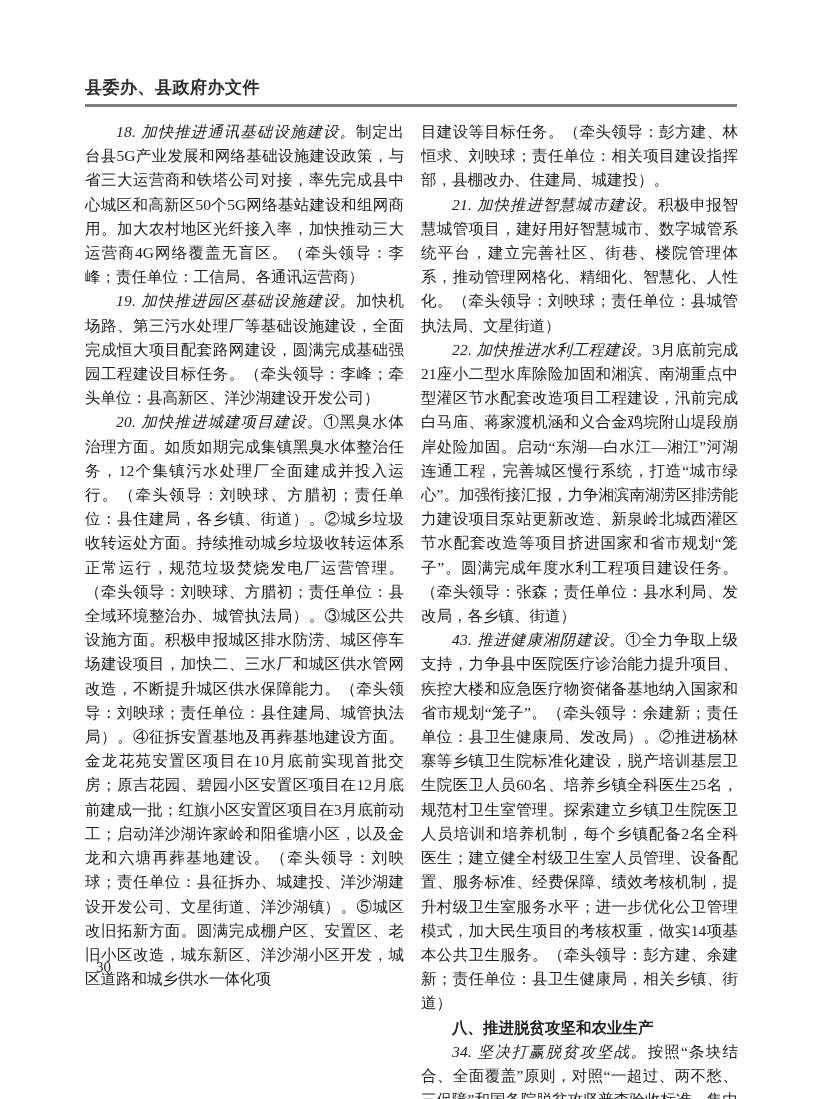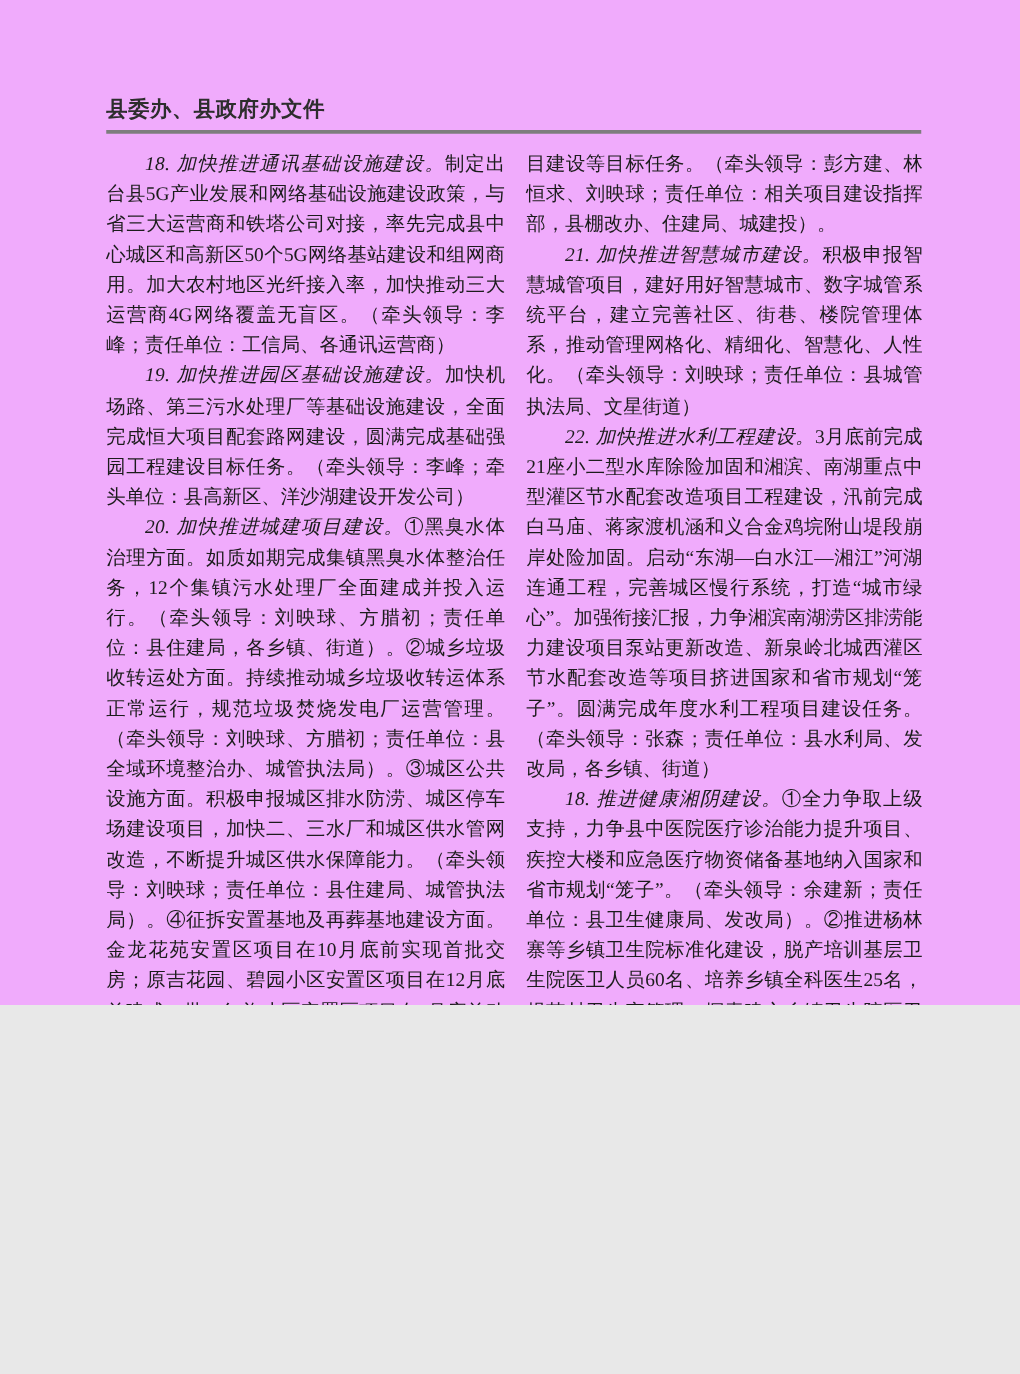--- a/index.html
+++ b/index.html
@@ -3,22 +3,22 @@
 <meta charset="utf-8">
 <style>
   html, body {
     margin: 0;
     padding: 0;
     background: #e8e8e8;
   }
   .page {
     position: relative;
     width: 816px;
-    height: 804px;
-    background: #f0abfc;
+    height: 1099px;
+    background: #ffffff;
     margin: 0 auto;
     overflow: hidden;
     font-family: "Liberation Serif", "DejaVu Serif", serif;
     color: #1c1c1c;
   }
   .doc-header {
     position: absolute;
     left: 85px;
     top: 76px;
     font-family: "Liberation Sans", "DejaVu Sans", sans-serif;
@@ -79,19 +79,19 @@
   <div class="column left" id="col-left">
       <p class="para indent"><span class="item-title">18. 加快推进通讯基础设施建设。</span>制定出台县5G产业发展和网络基础设施建设政策，与省三大运营商和铁塔公司对接，率先完成县中心城区和高新区50个5G网络基站建设和组网商用。加大农村地区光纤接入率，加快推动三大运营商4G网络覆盖无盲区。（牵头领导：李峰；责任单位：工信局、各通讯运营商）</p>
       <p class="para indent"><span class="item-title">19. 加快推进园区基础设施建设。</span>加快机场路、第三污水处理厂等基础设施建设，全面完成恒大项目配套路网建设，圆满完成基础强园工程建设目标任务。（牵头领导：李峰；牵头单位：县高新区、洋沙湖建设开发公司）</p>
       <p class="para indent"><span class="item-title">20. 加快推进城建项目建设。</span>①黑臭水体治理方面。如质如期完成集镇黑臭水体整治任务，12个集镇污水处理厂全面建成并投入运行。（牵头领导：刘映球、方腊初；责任单位：县住建局，各乡镇、街道）。②城乡垃圾收转运处方面。持续推动城乡垃圾收转运体系正常运行，规范垃圾焚烧发电厂运营管理。（牵头领导：刘映球、方腊初；责任单位：县全域环境整治办、城管执法局）。③城区公共设施方面。积极申报城区排水防涝、城区停车场建设项目，加快二、三水厂和城区供水管网改造，不断提升城区供水保障能力。（牵头领导：刘映球；责任单位：县住建局、城管执法局）。④征拆安置基地及再葬基地建设方面。金龙花苑安置区项目在10月底前实现首批交房；原吉花园、碧园小区安置区项目在12月底前建成一批；红旗小区安置区项目在3月底前动工；启动洋沙湖许家岭和阳雀塘小区，以及金龙和六塘再葬基地建设。（牵头领导：刘映球；责任单位：县征拆办、城建投、洋沙湖建设开发公司、文星街道、洋沙湖镇）。⑤城区改旧拓新方面。圆满完成棚户区、安置区、老旧小区改造，城东新区、洋沙湖小区开发，城区道路和城乡供水一体化项</p>
     </div>
 
   <div class="column right" id="col-right">
       <p class="para">目建设等目标任务。（牵头领导：彭方建、林恒求、刘映球；责任单位：相关项目建设指挥部，县棚改办、住建局、城建投）。</p>
       <p class="para indent"><span class="item-title">21. 加快推进智慧城市建设。</span>积极申报智慧城管项目，建好用好智慧城市、数字城管系统平台，建立完善社区、街巷、楼院管理体系，推动管理网格化、精细化、智慧化、人性化。（牵头领导：刘映球；责任单位：县城管执法局、文星街道）</p>
       <p class="para indent"><span class="item-title">22. 加快推进水利工程建设。</span>3月底前完成21座小二型水库除险加固和湘滨、南湖重点中型灌区节水配套改造项目工程建设，汛前完成白马庙、蒋家渡机涵和义合金鸡垸附山堤段崩岸处险加固。启动“东湖—白水江—湘江”河湖连通工程，完善城区慢行系统，打造“城市绿心”。加强衔接汇报，力争湘滨南湖涝区排涝能力建设项目泵站更新改造、新泉岭北城西灌区节水配套改造等项目挤进国家和省市规划“笼子”。圆满完成年度水利工程项目建设任务。（牵头领导：张森；责任单位：县水利局、发改局，各乡镇、街道）</p>
-      <p class="para indent"><span class="item-title">18. 推进健康湘阴建设。</span>①全力争取上级支持，力争县中医院医疗诊治能力提升项目、疾控大楼和应急医疗物资储备基地纳入国家和省市规划“笼子”。（牵头领导：余建新；责任单位：县卫生健康局、发改局）。②推进杨林寨等乡镇卫生院标准化建设，脱产培训基层卫生院医卫人员60名、培养乡镇全科医生25名，规范村卫生室管理。探索建立乡镇卫生院医卫人员培训和培养机制，每个乡镇配备2名全科医生；建立健全村级卫生室人员管理、设备配置、服务标准、经费保障、绩效考核机制，提升村级卫生室服务水平；进一步优化公卫管理模式，加大民生项目的考核权重，做实14项基本公共卫生服务。（牵头领导：彭方建、余建新；责任单位：县卫生健康局，相关乡镇、街道）</p>
+      <p class="para indent"><span class="item-title">43. 推进健康湘阴建设。</span>①全力争取上级支持，力争县中医院医疗诊治能力提升项目、疾控大楼和应急医疗物资储备基地纳入国家和省市规划“笼子”。（牵头领导：余建新；责任单位：县卫生健康局、发改局）。②推进杨林寨等乡镇卫生院标准化建设，脱产培训基层卫生院医卫人员60名、培养乡镇全科医生25名，规范村卫生室管理。探索建立乡镇卫生院医卫人员培训和培养机制，每个乡镇配备2名全科医生；建立健全村级卫生室人员管理、设备配置、服务标准、经费保障、绩效考核机制，提升村级卫生室服务水平；进一步优化公卫管理模式，加大民生项目的考核权重，做实14项基本公共卫生服务。（牵头领导：彭方建、余建新；责任单位：县卫生健康局，相关乡镇、街道）</p>
       <p class="para section-heading">八、推进脱贫攻坚和农业生产</p>
       <p class="para indent"><span class="item-title">34. 坚决打赢脱贫攻坚战。</span>按照“条块结合、全面覆盖”原则，对照“一超过、两不愁、三保障”和国务院脱贫攻坚普查验收标准，集中开展“回</p>
     </div>
 
   <div class="page-number">30</div>
 </div>
 
 </body></html>

